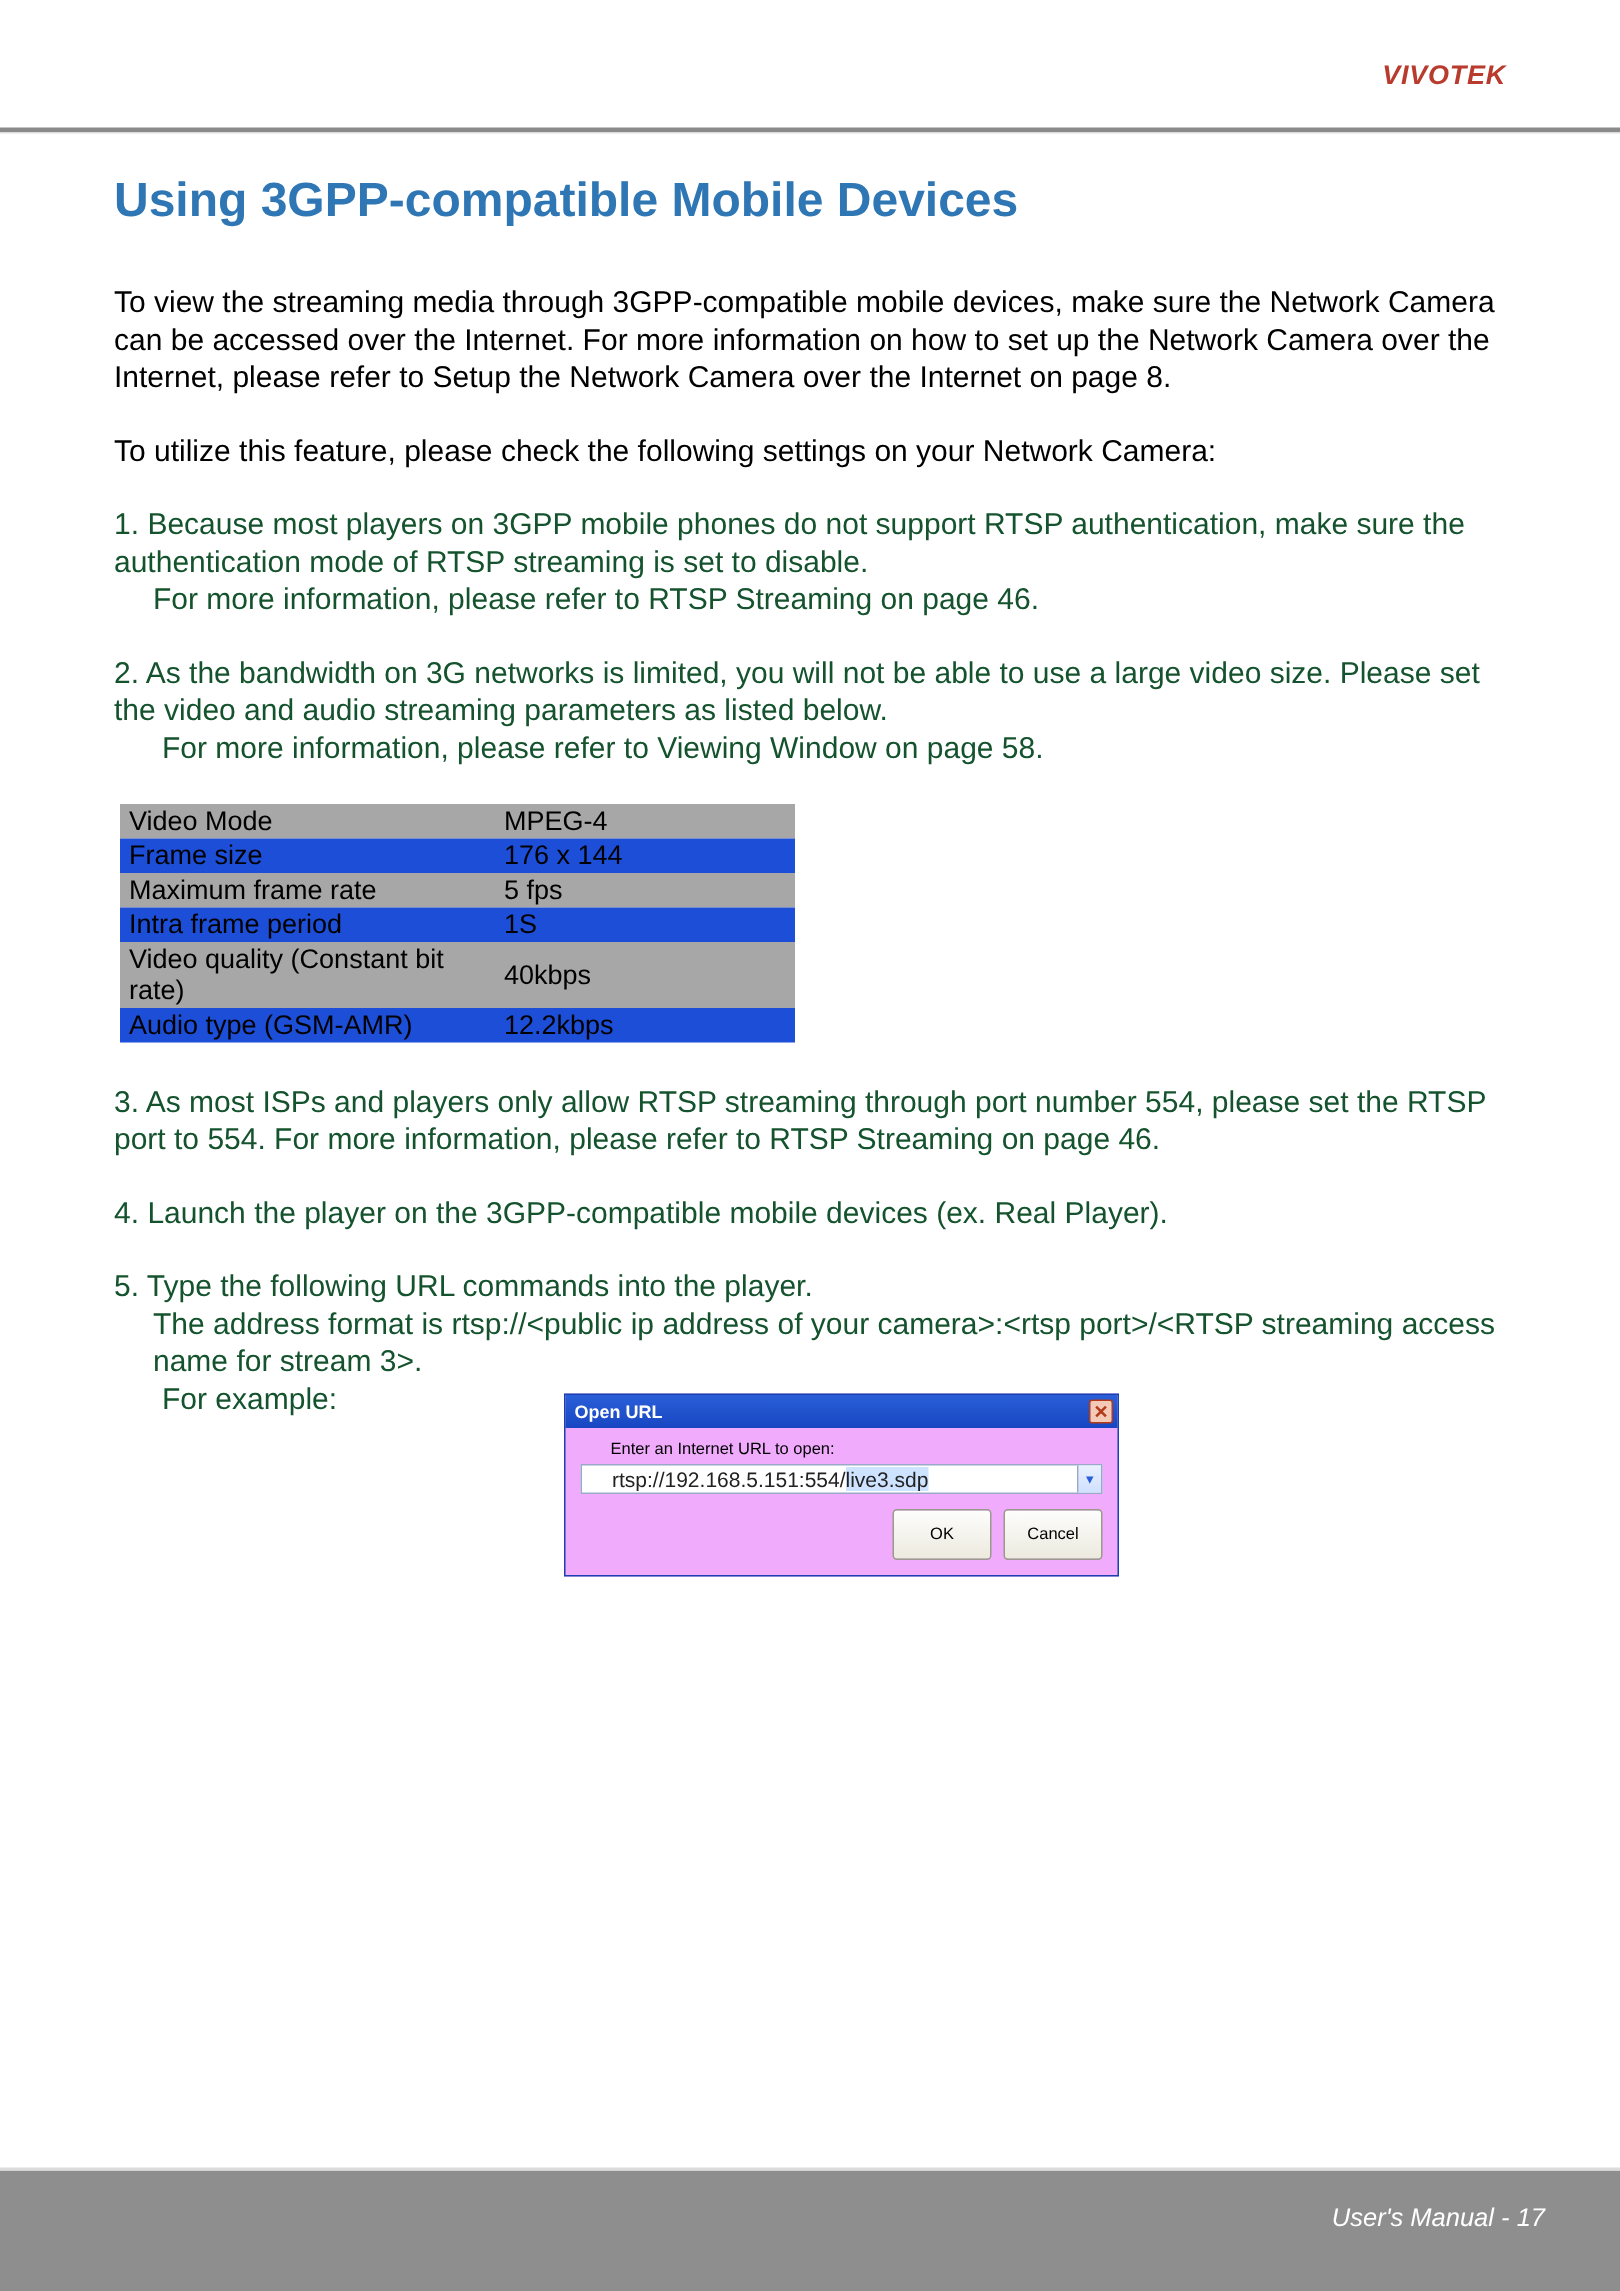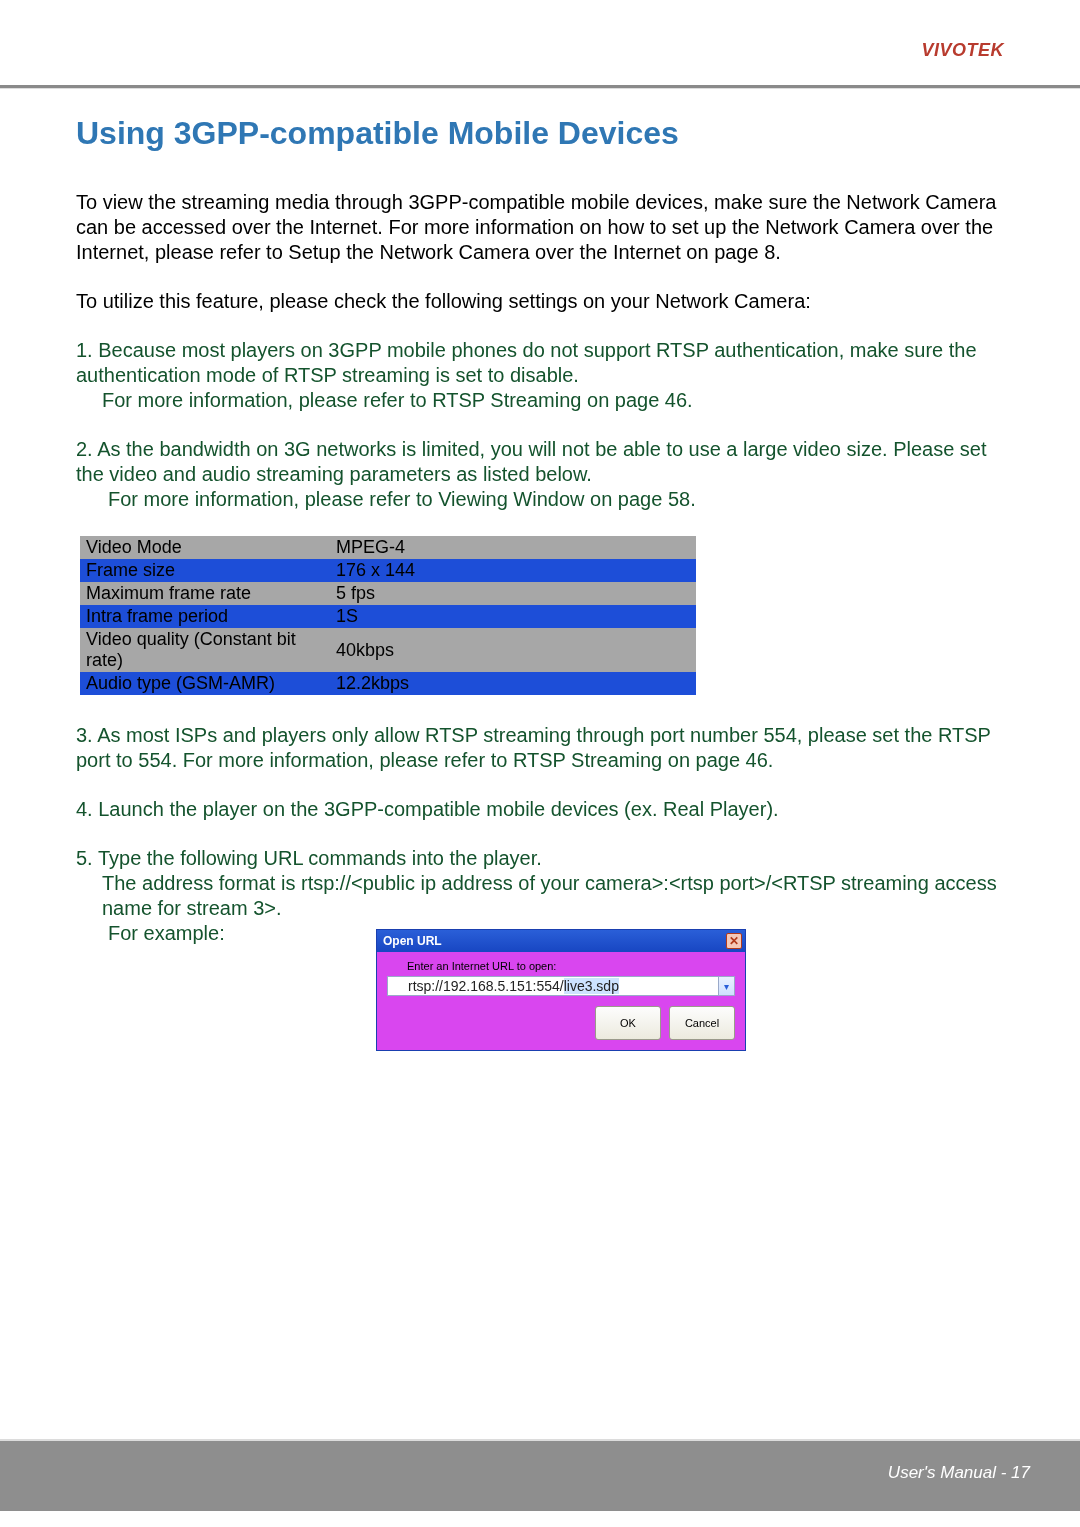--- a/index.html
+++ b/index.html
@@ -72,38 +72,38 @@
     padding-left: 26px;
   }
   .ol-sub2 {
     display: block;
     padding-left: 32px;
   }
   .settings-table {
     margin: 4px 0 28px 4px;
     border-collapse: collapse;
     font-size: 18px;
-    width: 616px;
+    width: 450px;
   }
   .settings-table td {
     padding: 1px 6px;
     border: none;
   }
   .settings-table tr.dark td { background: #a7a7a7; color: #000; }
   .settings-table tr.light td { background: #1d4ed8; color: #000; }
   .settings-table td:first-child { width: 250px; }
 
   
   .dialog {
     position: absolute;
     left: 300px;
     top: 814px;
     width: 370px;
     border: 1px solid #1a3fb0;
-    background: #d946ef;
+    background: #f0abfc;
     font-family: Tahoma, Arial, sans-serif;
   }
   .dialog .titlebar {
     height: 22px;
     background: linear-gradient(#2a5fd8, #1846c2);
     display: flex;
     align-items: center;
     justify-content: space-between;
     padding: 0 3px 0 6px;
   }
@@ -171,22 +171,22 @@
     background: linear-gradient(#fdfdfd, #eceade);
     border: 1px solid #9a9a8b;
     border-radius: 3px;
     display: flex; align-items: center; justify-content: center;
     color: #000;
   }
 
   .footer-band {
     position: absolute;
     left: 0; right: 0;
-    bottom: 16px;
-    height: 70px;
+    bottom: 0;
+    height: 80px;
     background: #8e8e8e;
     padding-left: 43px;
   }
   .footer-band::before {
     content: "";
     position: absolute;
     top: -2px; left: 0; right: 0;
     height: 2px;
     background: #dcdcdc;
   }

